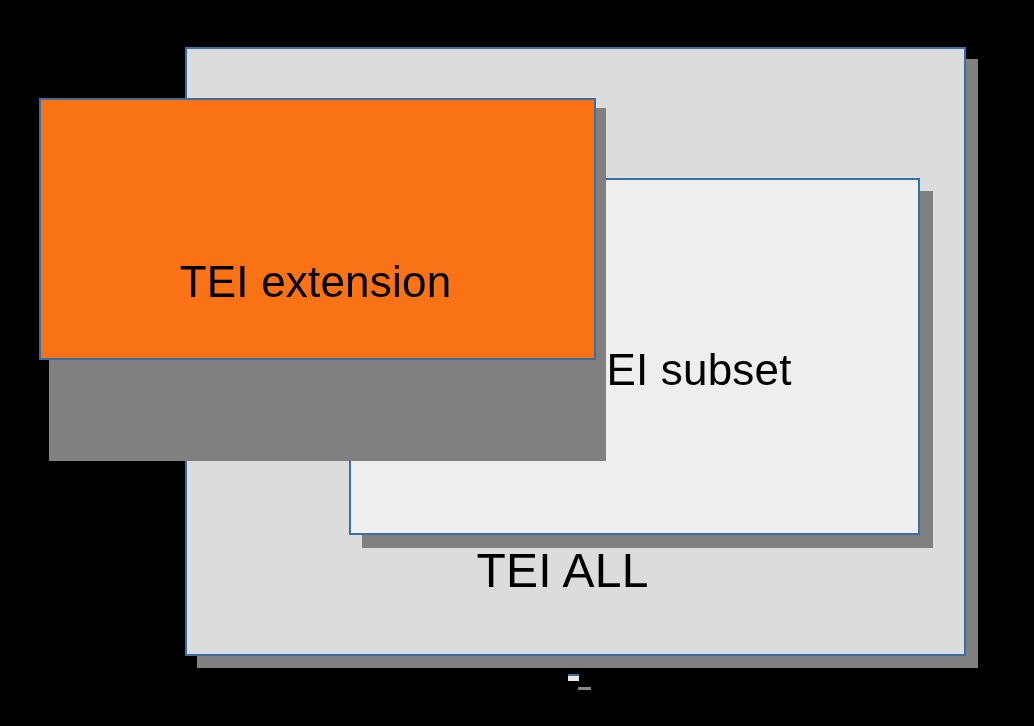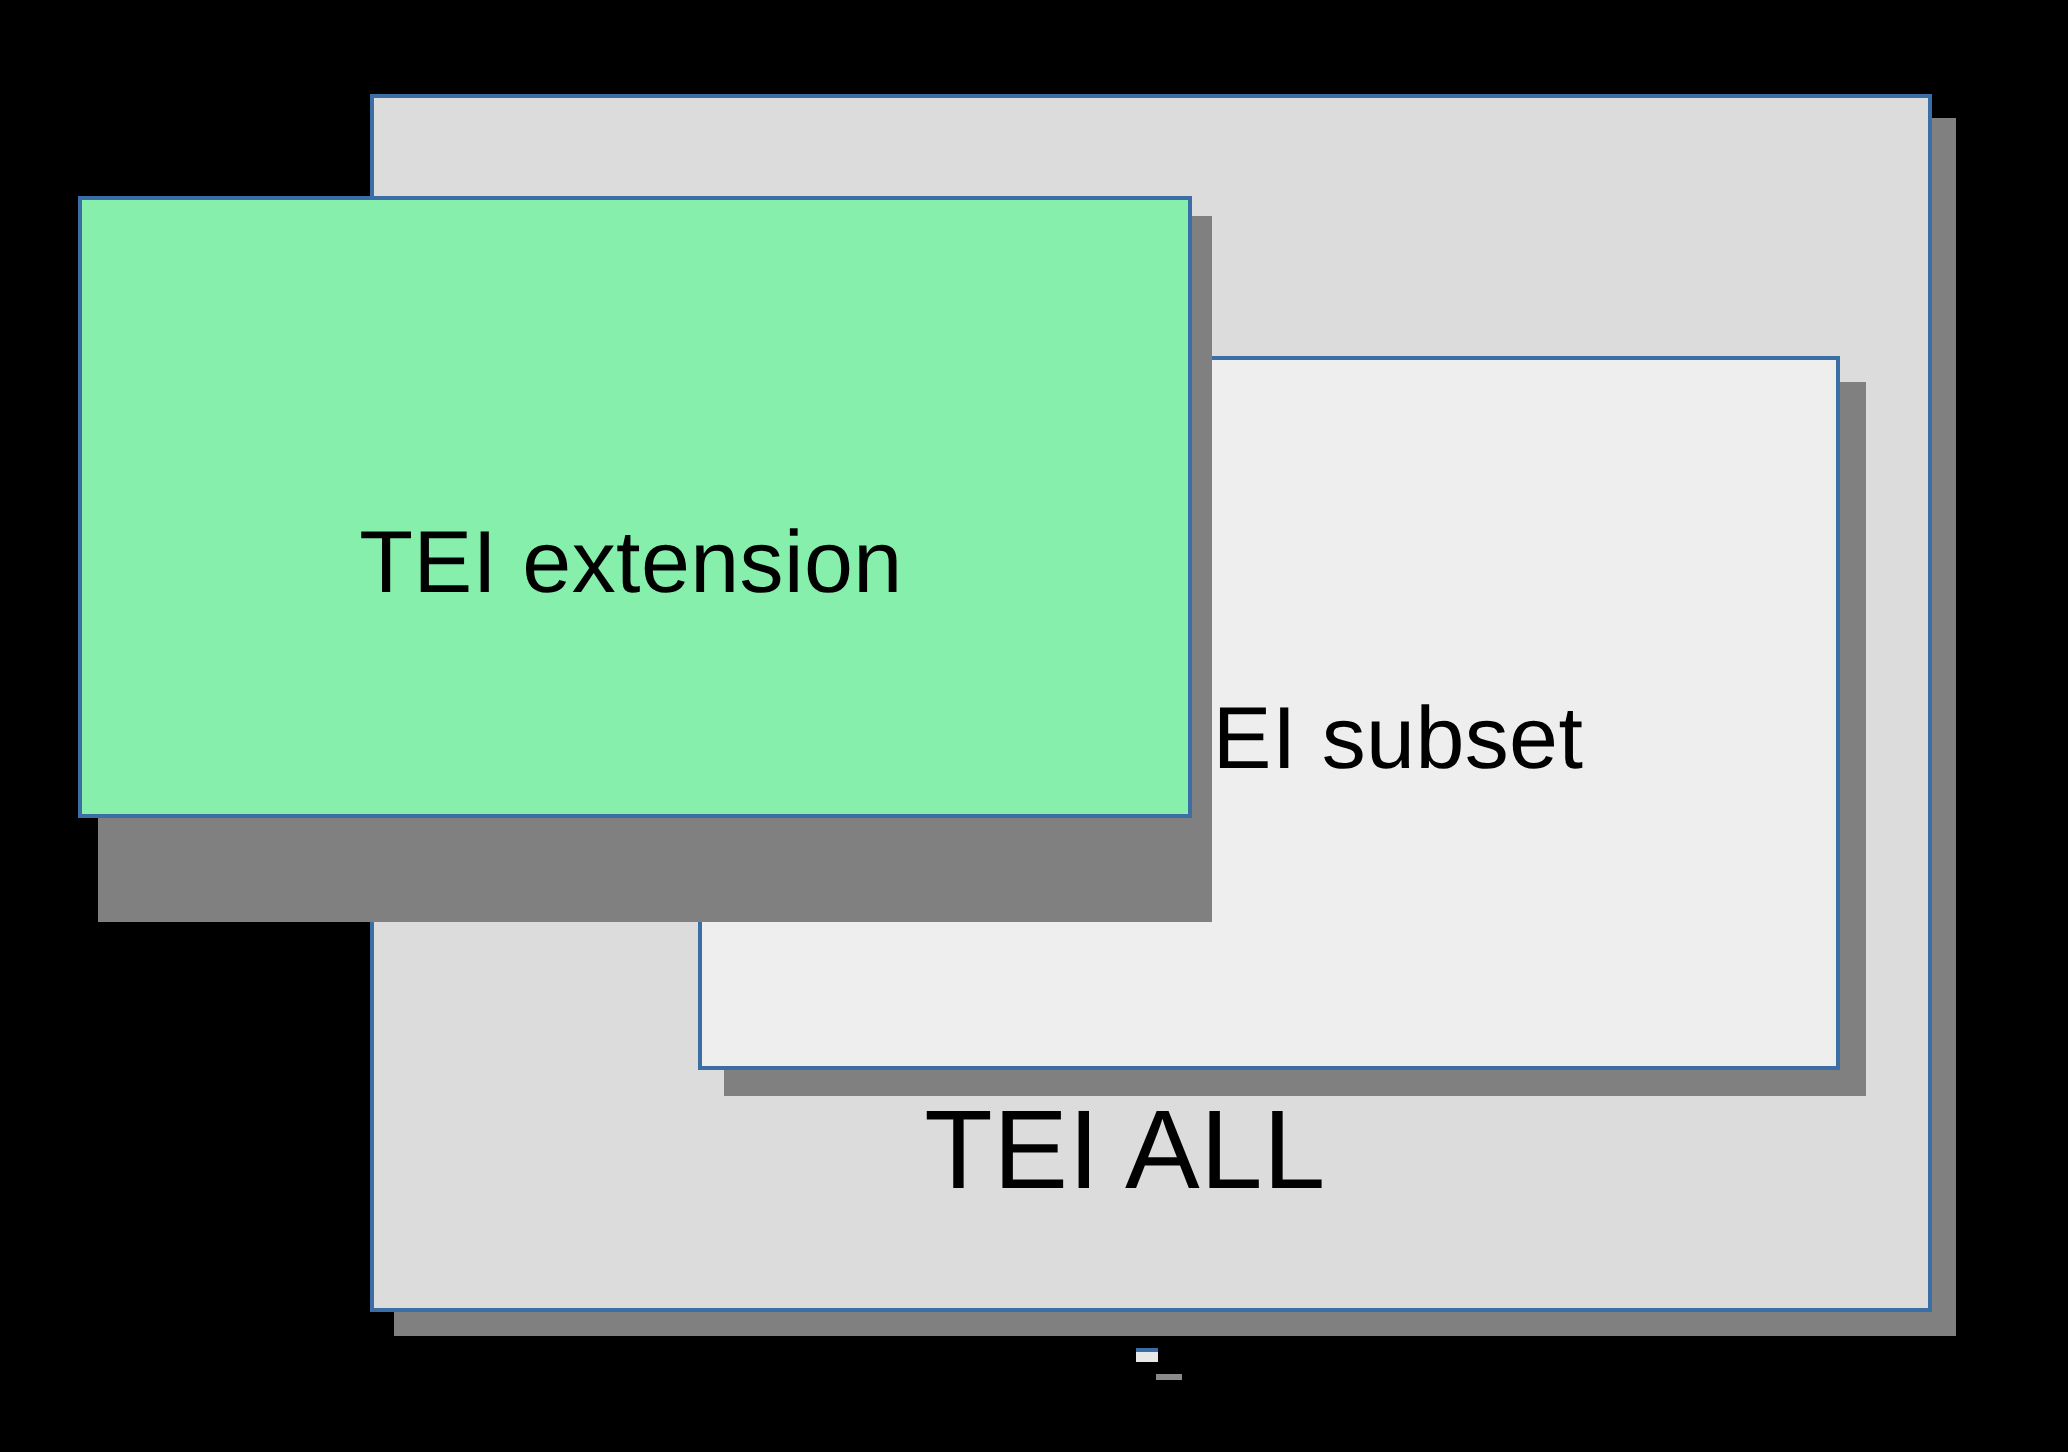--- a/index.html
+++ b/index.html
@@ -50,21 +50,21 @@
   #tei-all {
     left: 185px;  top: 47px;
     width: 781px; height: 609px;
     background: #dcdcdc;
     z-index: 2;
   }
   #tei-all-label {
     left: 0; right: 0;
     top: 498px;
     text-align: center;
-    font-size: 56px;
+    font-size: 48px;
   }
   #tei-all-label span {
     display: inline-block;
     transform: translateX(-13px);
   }
 
   
   #tei-subset-shadow {
     left: 362px;  top: 191px;
     width: 571px; height: 357px;
@@ -88,22 +88,22 @@
   }
 
   
   #tei-extension-shadow {
     left: 49px;   top: 108px;
     width: 557px; height: 353px;
     z-index: 5;
   }
   #tei-extension {
     left: 39px;   top: 98px;
-    width: 557px; height: 311px;
-    background: #86efac;
+    width: 557px; height: 262px;
+    background: #f97316;
     z-index: 6;
   }
   #tei-extension-label {
     left: 0; right: 0;
     top: 160px;
     text-align: center;
     font-size: 44px;
   }
   #tei-extension-label span {
     display: inline-block;

